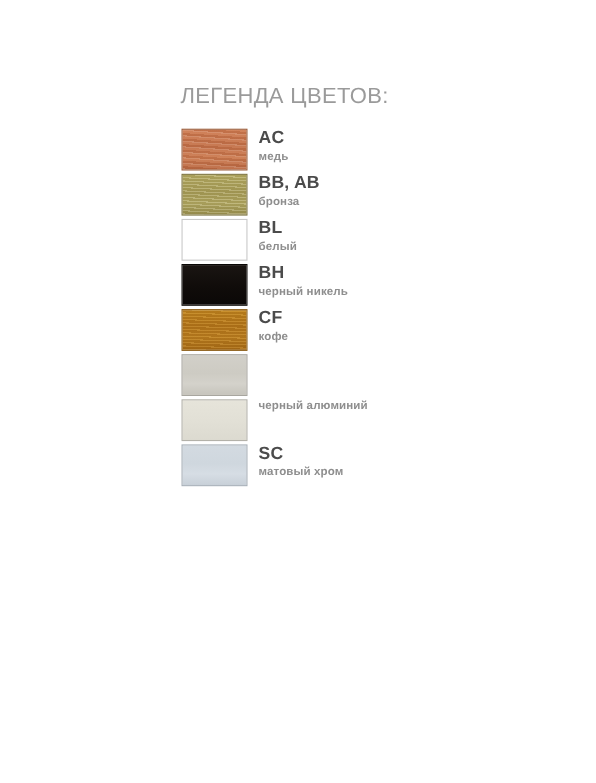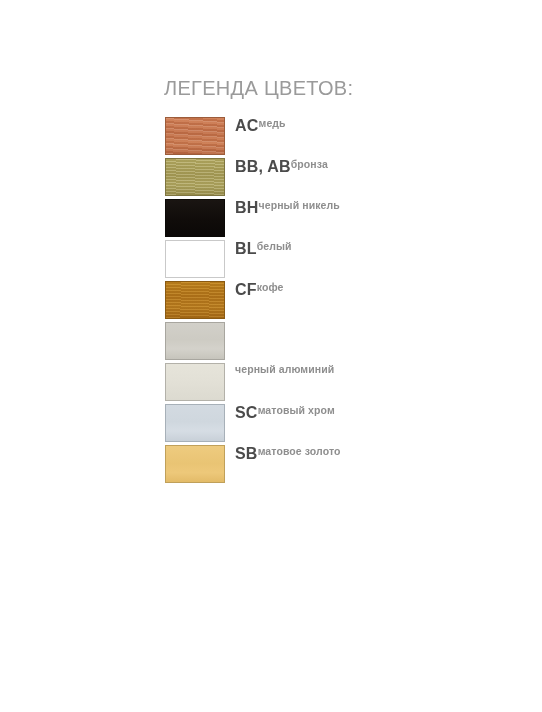--- a/index.html
+++ b/index.html
@@ -50,20 +50,21 @@
     height: 100%;
     display: block;
     position: relative;
     overflow: hidden;
   }
 
   .row-text {
     margin-left: 9px;
     padding-top: 1px;
     display: flex;
+    flex-direction: column;
     justify-content: space-between;
   }
 
   .code {
     font-size: 16px;
     font-weight: bold;
     color: #4b4b4b;
     line-height: 1.18;
     letter-spacing: 0.2px;
     white-space: nowrap;
@@ -220,38 +221,38 @@
         <div class="swatch-wrap">
           <div class="swatch sw-bb"></div>
         </div>
         <div class="row-text">
           <div class="code">BB, AB</div>
           <div class="desc">бронза</div>
         </div>
       </div>
       <div class="legend-row">
         <div class="swatch-wrap">
+          <div class="swatch sw-bl"></div>
+        </div>
+        <div class="row-text">
+          <div class="code">BL</div>
+          <div class="desc">белый</div>
+        </div>
+      </div>
+      <div class="legend-row">
+        <div class="swatch-wrap">
           <div class="swatch sw-bh"></div>
         </div>
         <div class="row-text">
           <div class="code">BH</div>
           <div class="desc">черный никель</div>
         </div>
       </div>
       <div class="legend-row">
         <div class="swatch-wrap">
-          <div class="swatch sw-bl"></div>
-        </div>
-        <div class="row-text">
-          <div class="code">BL</div>
-          <div class="desc">белый</div>
-        </div>
-      </div>
-      <div class="legend-row">
-        <div class="swatch-wrap">
           <div class="swatch sw-cf"></div>
         </div>
         <div class="row-text">
           <div class="code">CF</div>
           <div class="desc">кофе</div>
         </div>
       </div>
       <div class="legend-row">
         <div class="swatch-wrap">
           <div class="swatch sw-hh"></div>
@@ -267,24 +268,15 @@
       </div>
       <div class="legend-row">
         <div class="swatch-wrap">
           <div class="swatch sw-sc"></div>
         </div>
         <div class="row-text">
           <div class="code">SC</div>
           <div class="desc">матовый хром</div>
         </div>
       </div>
-      <div class="legend-row">
-        <div class="swatch-wrap">
-          <div class="swatch sw-sb"></div>
-        </div>
-        <div class="row-text">
-          <div class="code">SB</div>
-          <div class="desc">матовое золото</div>
-        </div>
-      </div>
     </div>
 
 </div>
 
 </body></html>

